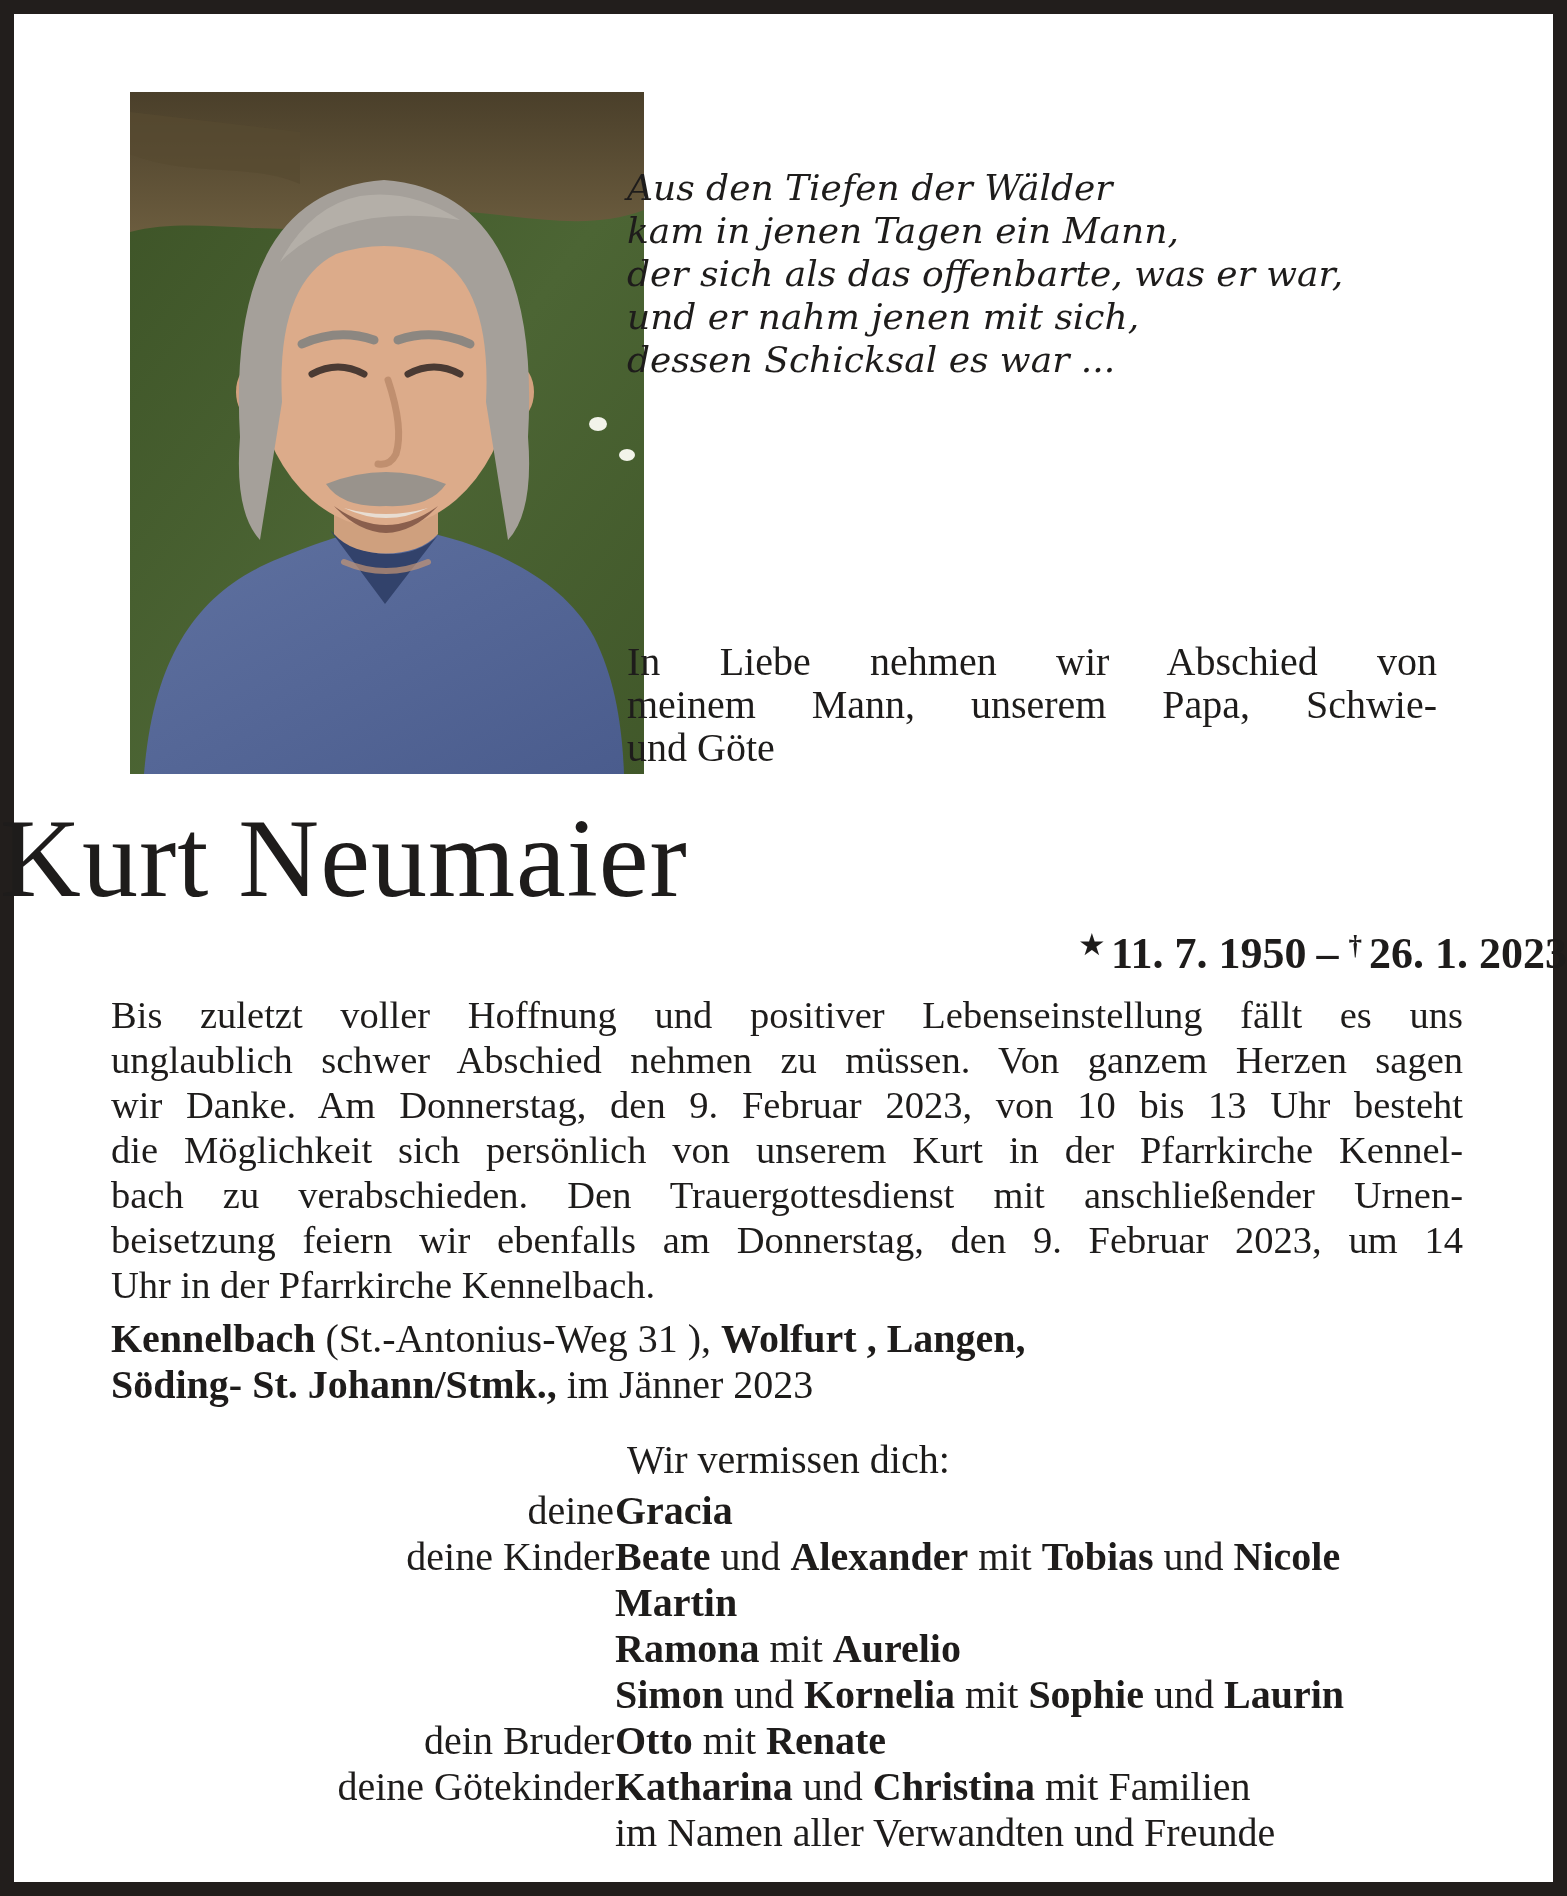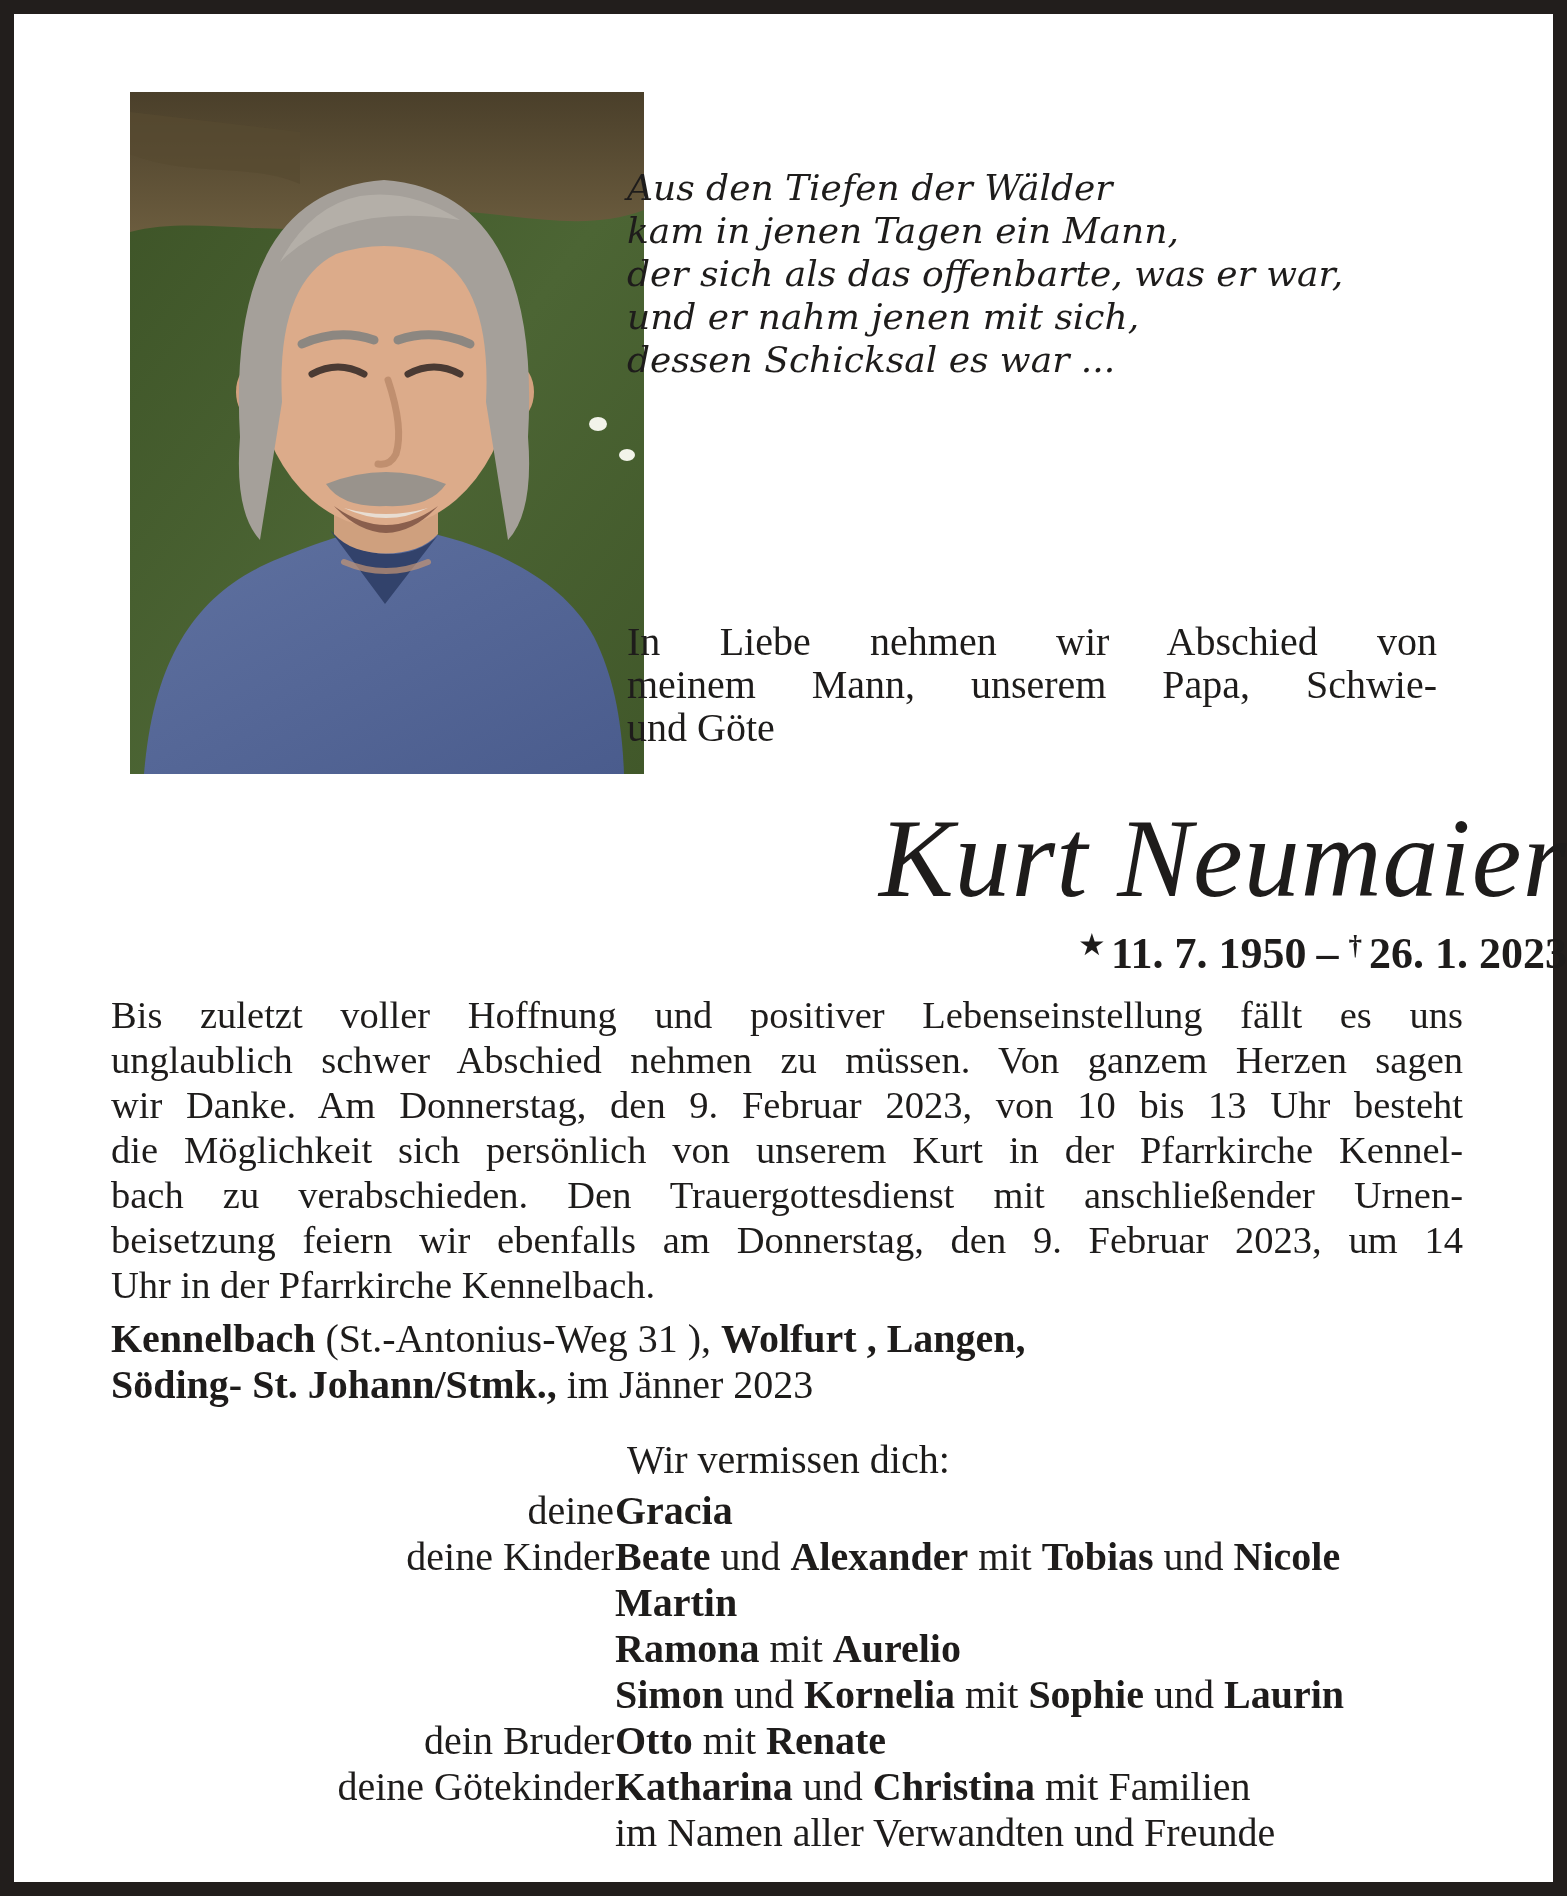--- a/index.html
+++ b/index.html
@@ -22,31 +22,30 @@
     overflow:hidden;
   }
   .photo svg{display:block;width:100%;height:100%;}
   .poem{
     position:absolute;left:627px;top:166px;
     font-style:italic;
     font-size:36px;line-height:43px;
     font-family:"DejaVu Serif","Liberation Serif",serif;
   }
   .intro{
-    position:absolute;left:627px;top:620px;width:810px;
+    position:absolute;left:627px;top:640px;width:810px;
     font-size:40px;line-height:43px;
   }
   .jline{text-align:justify;text-align-last:justify;}
   .jline.end{text-align-last:left;}
   .name{
     position:absolute;left:0;right:0;top:800px;margin:0;
-    text-align:right;
+    text-align:left;
     font-size:112px;line-height:1.05;font-weight:400;
     letter-spacing:1px;
-    font-style:italic;
   }
   .dates{
     position:absolute;left:0;right:0;top:928px;
     text-align:right;
     font-size:44px;font-weight:700;
   }
   .dates .sym{
     font-size:27px;font-weight:700;
     position:relative;top:-14px;margin-right:7px;
   }

